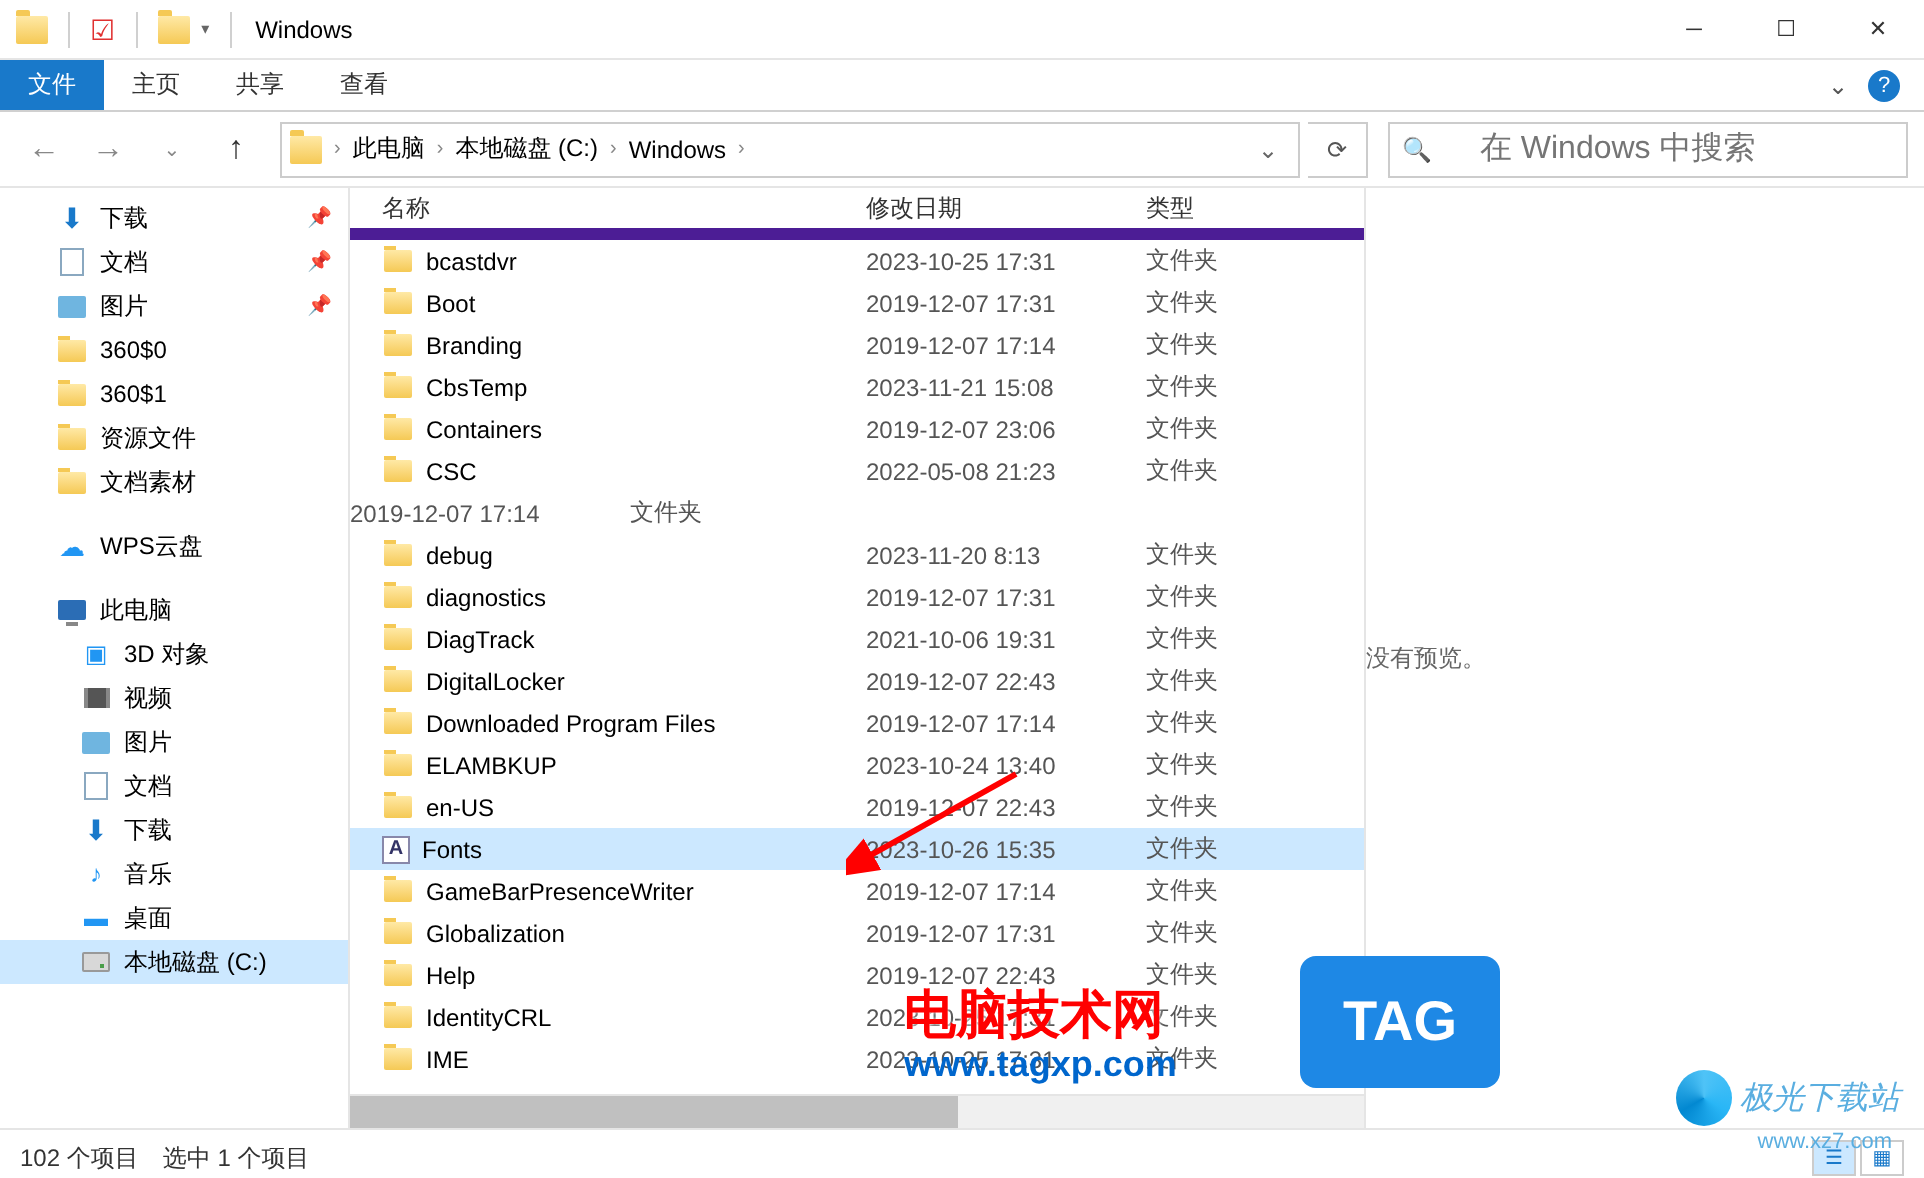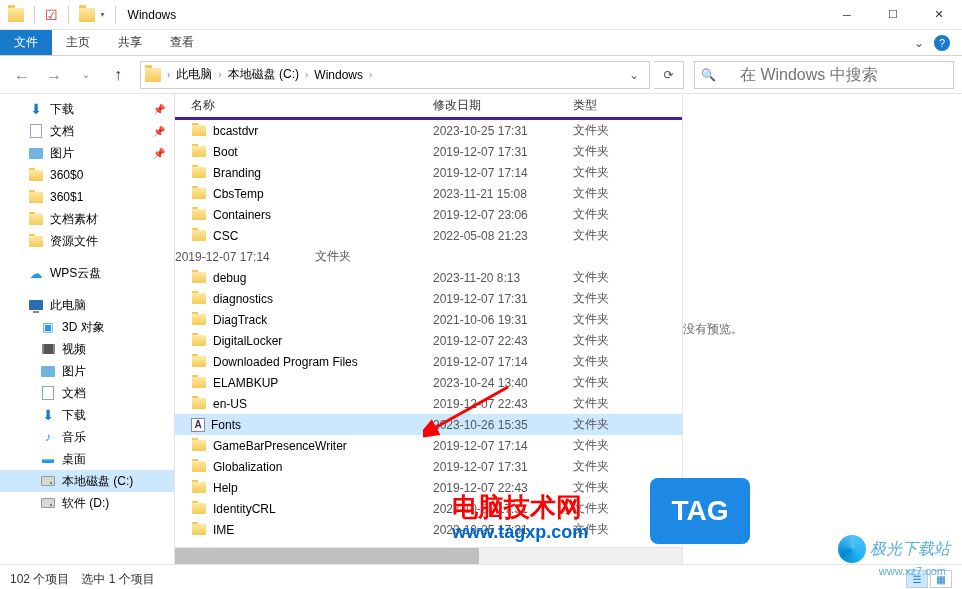--- a/index.html
+++ b/index.html
@@ -45,21 +45,21 @@
 .ico-pc { width: 14px; height: 10px; background: #2b6db5; border-radius: 1px; position: relative; }
 .ico-pc::after { content: ""; position: absolute; bottom: -3px; left: 4px; width: 6px; height: 2px; background: #888; }
 .ico-3d { color: #2196f3; }
 .ico-video { width: 13px; height: 10px; background: #555; border-left: 2px solid #888; border-right: 2px solid #888; }
 .ico-music { color: #2196f3; }
 .ico-desk { color: #2196f3; }
 .ico-drive { width: 14px; height: 10px; background: #d8d8d8; border: 1px solid #999; border-radius: 1px; position: relative; }
 .ico-drive::after { content: ""; position: absolute; bottom: 1px; right: 2px; width: 2px; height: 2px; background: #4a9e4a; }
 .main-area { flex: 1; display: flex; }
 .file-list { flex: 1; overflow: hidden; display: flex; flex-direction: column; position: relative; }
-.col-headers { display: flex; height: 26px; border-bottom: 3px solid #4c1d95; align-items: center; font-size: 12px; color: #333; }
+.col-headers { display: flex; height: 26px; border-bottom: 6px solid #4c1d95; align-items: center; font-size: 12px; color: #333; }
 .col-name { width: 258px; padding-left: 16px; }
 .col-date { width: 140px; }
 .col-type { width: 80px; }
 .rows { overflow-y: scroll; flex: 1; }
 .rows::-webkit-scrollbar { width: 17px; }
 .rows::-webkit-scrollbar-track { background: #f0f0f0; }
 .rows::-webkit-scrollbar-thumb { background: #c0c0c0; }
 .row { display: flex; height: 21px; align-items: center; font-size: 12px; }
 .row.sel { background: #cce8ff; }
 .row .rname { width: 258px; padding-left: 16px; display: flex; align-items: center; gap: 6px; }
@@ -169,27 +169,27 @@
         <div class="nav-item">
           <span class="nico">
             <span class="ico-folder"></span>
           </span>
           <span>360$1</span>
         </div>
         <div class="nav-item">
           <span class="nico">
             <span class="ico-folder"></span>
           </span>
+          <span>资源文件</span>
+        </div>
+        <div class="nav-item">
+          <span class="nico">
+            <span class="ico-folder"></span>
+          </span>
           <span>文档素材</span>
-        </div>
-        <div class="nav-item">
-          <span class="nico">
-            <span class="ico-folder"></span>
-          </span>
-          <span>资源文件</span>
         </div>
       </div>
     <div style="height:10px"></div>
     <div class="nav-item">
       <span class="nico ico-cloud">☁</span>
       <span>WPS云盘</span>
     </div>
     <div style="height:10px"></div>
     <div class="nav-item">
       <span class="nico">
@@ -231,26 +231,20 @@
         <div class="nav-item indent">
           <span class="nico ico-desk">▬</span>
           <span>桌面</span>
         </div>
         <div class="nav-item indent sel">
           <span class="nico">
             <span class="ico-drive"></span>
           </span>
           <span>本地磁盘 (C:)</span>
         </div>
-        <div class="nav-item indent">
-          <span class="nico">
-            <span class="ico-drive"></span>
-          </span>
-          <span>软件 (D:)</span>
-        </div>
       </div>
   </div>
 
   <div class="main-area">
     <div class="file-list">
       <div class="col-headers">
         <div class="col-name">名称</div>
         <div class="col-date">修改日期</div>
         <div class="col-type">类型</div>
       </div>

